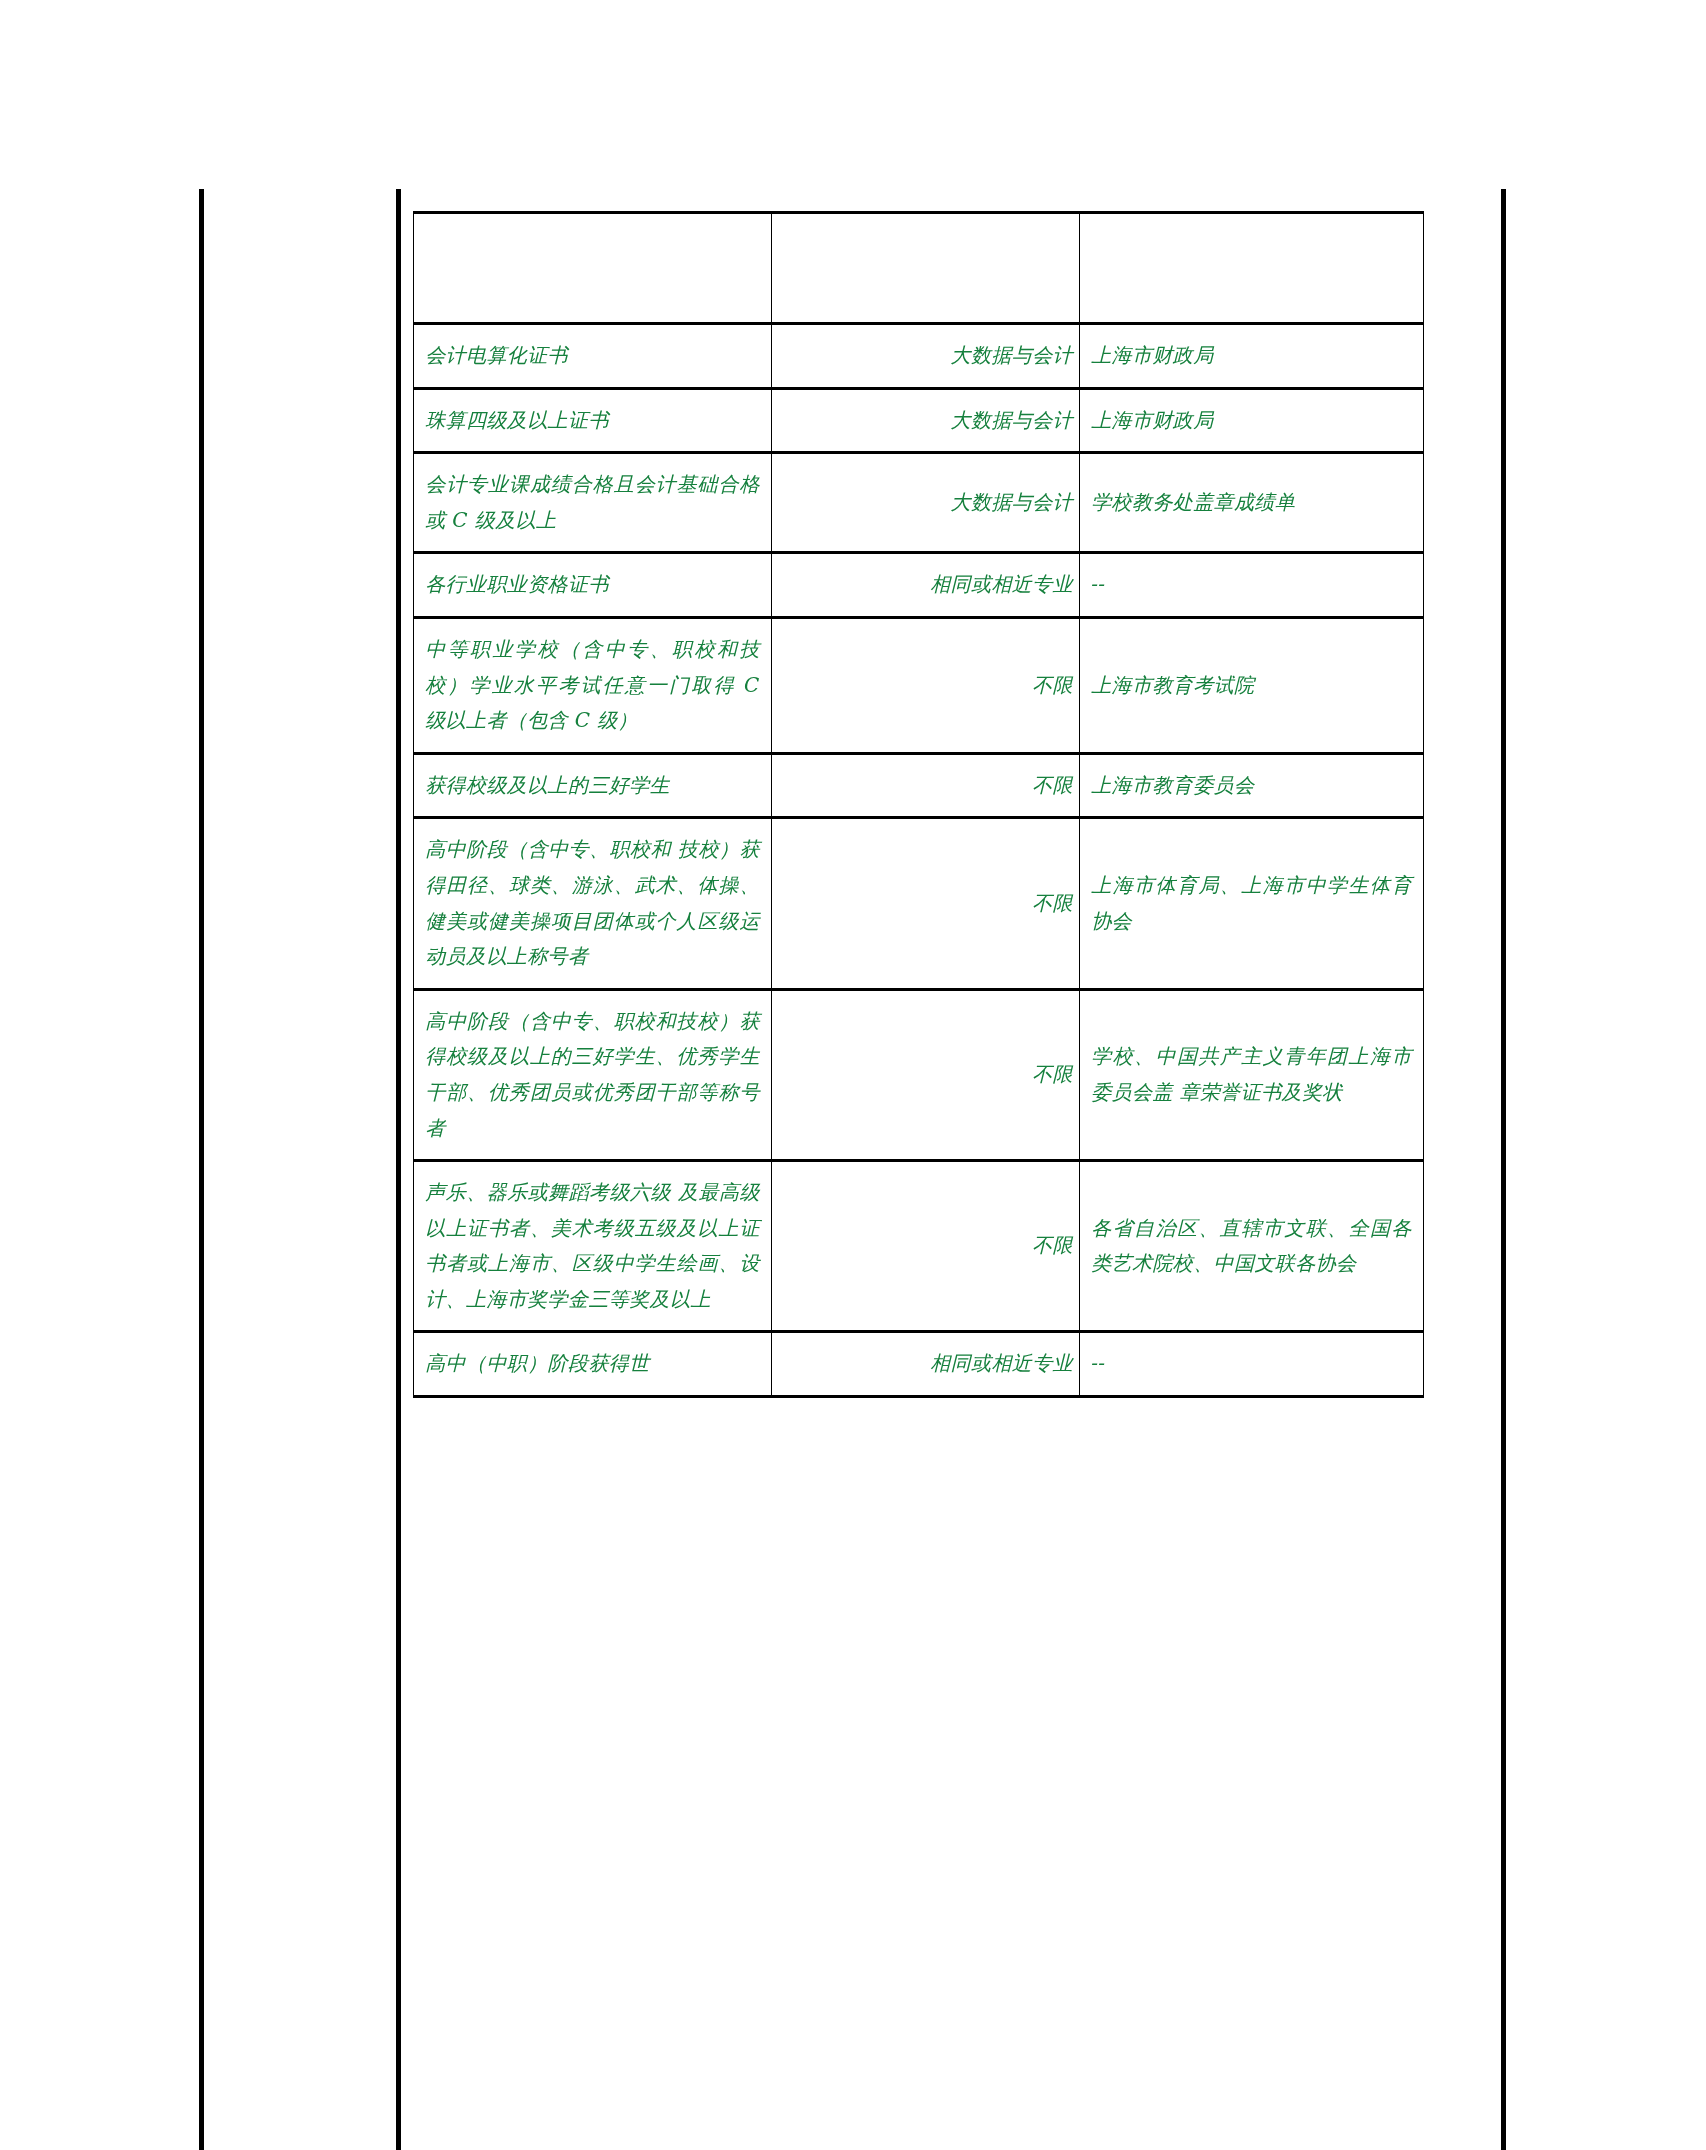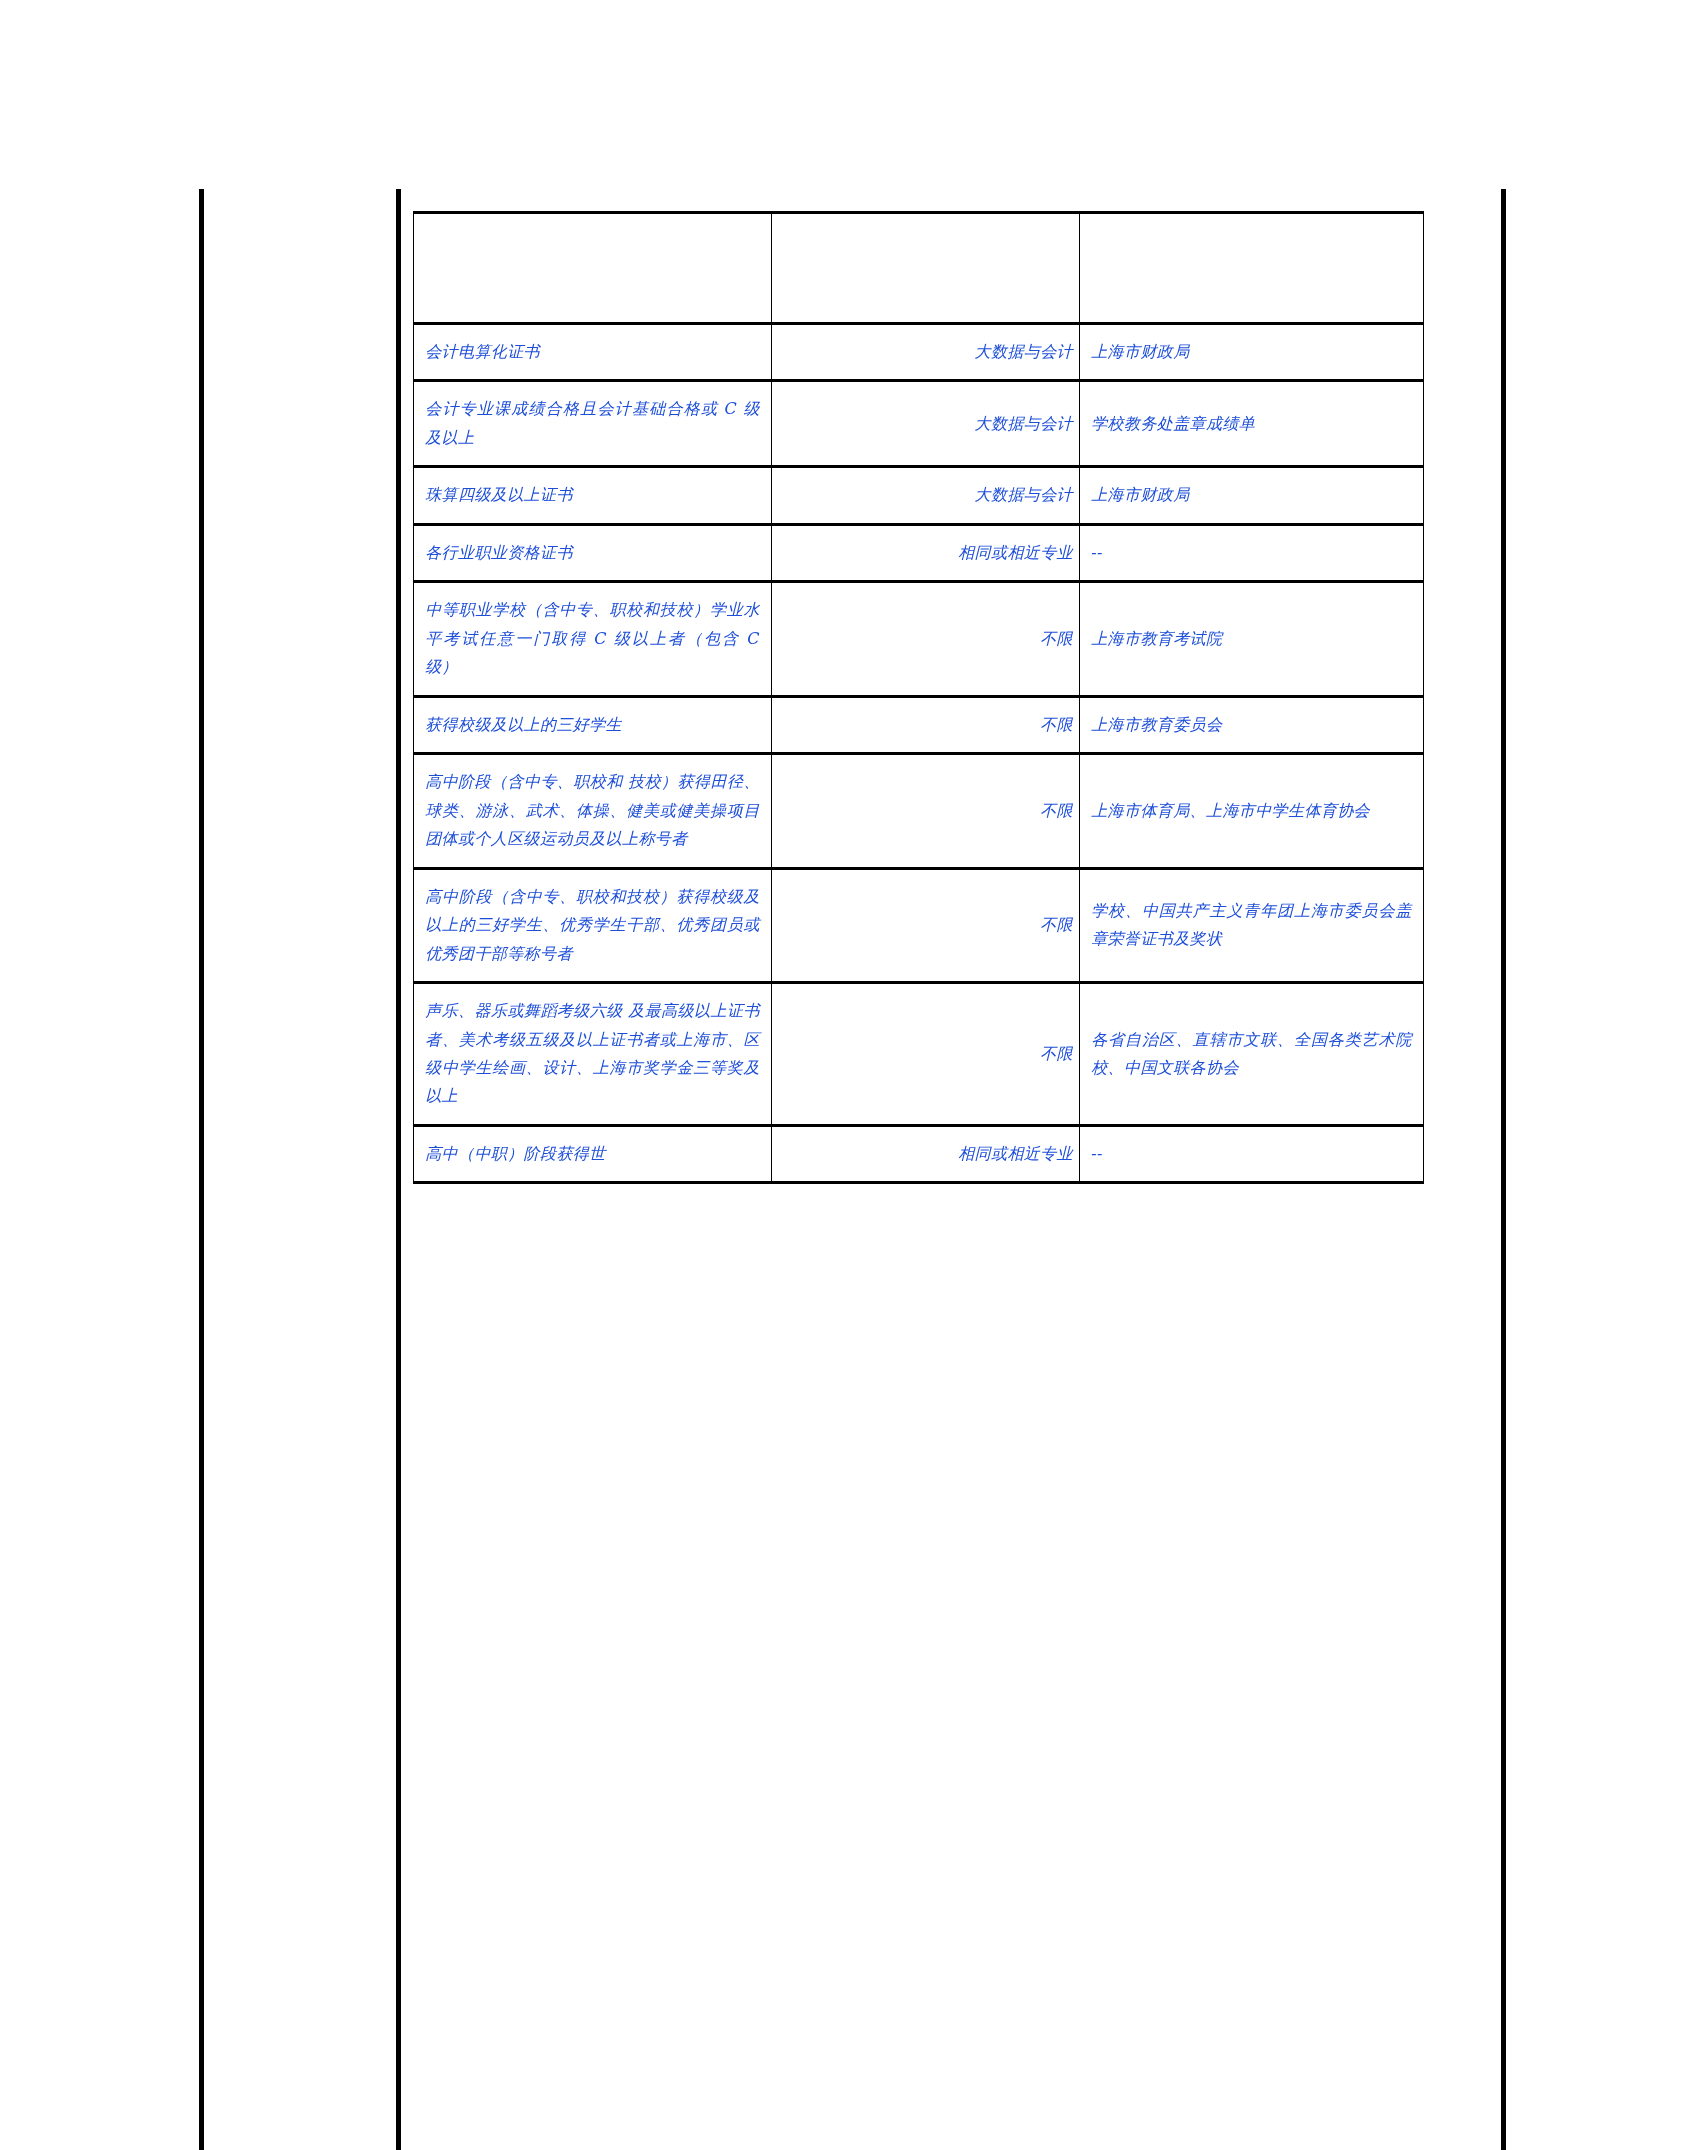--- a/index.html
+++ b/index.html
@@ -64,23 +64,23 @@
     font-size: 0;
   }
   
   .doc-table tr.heavy > td {
     border-top-width: 3.9px;
     border-bottom-width: 3.9px;
   }
 
   .cell-text {
     display: block;
-    font-size: 16px;
+    font-size: 20px;
     line-height: 1.78;
-    color: #1d4ed8;
+    color: #15803d;
     font-family: "DejaVu Serif", "Liberation Serif", serif;
     font-style: italic;
     font-weight: 500;
     letter-spacing: 0.4px;
     padding: 13px 11.2px;
   }
   
   td.col-name .cell-text {
     text-align: justify;
     text-align-last: left;
@@ -143,40 +143,40 @@
           <td class="col-name">
             <span class="cell-text">会计电算化证书</span>
           </td>
           <td class="col-major">
             <span class="cell-text">大数据与会计</span>
           </td>
           <td class="col-issuer">
             <span class="cell-text">上海市财政局</span>
           </td>
         </tr>
+        <tr class="heavy single">
+          <td class="col-name">
+            <span class="cell-text">珠算四级及以上证书</span>
+          </td>
+          <td class="col-major">
+            <span class="cell-text">大数据与会计</span>
+          </td>
+          <td class="col-issuer">
+            <span class="cell-text">上海市财政局</span>
+          </td>
+        </tr>
         <tr class="heavy">
           <td class="col-name">
             <span class="cell-text">会计专业课成绩合格且会计基础合格或 C 级及以上</span>
           </td>
           <td class="col-major">
             <span class="cell-text">大数据与会计</span>
           </td>
           <td class="col-issuer">
             <span class="cell-text">学校教务处盖章成绩单</span>
-          </td>
-        </tr>
-        <tr class="heavy single">
-          <td class="col-name">
-            <span class="cell-text">珠算四级及以上证书</span>
-          </td>
-          <td class="col-major">
-            <span class="cell-text">大数据与会计</span>
-          </td>
-          <td class="col-issuer">
-            <span class="cell-text">上海市财政局</span>
           </td>
         </tr>
         <tr class="single">
           <td class="col-name">
             <span class="cell-text">各行业职业资格证书</span>
           </td>
           <td class="col-major">
             <span class="cell-text">相同或相近专业</span>
           </td>
           <td class="col-issuer">

